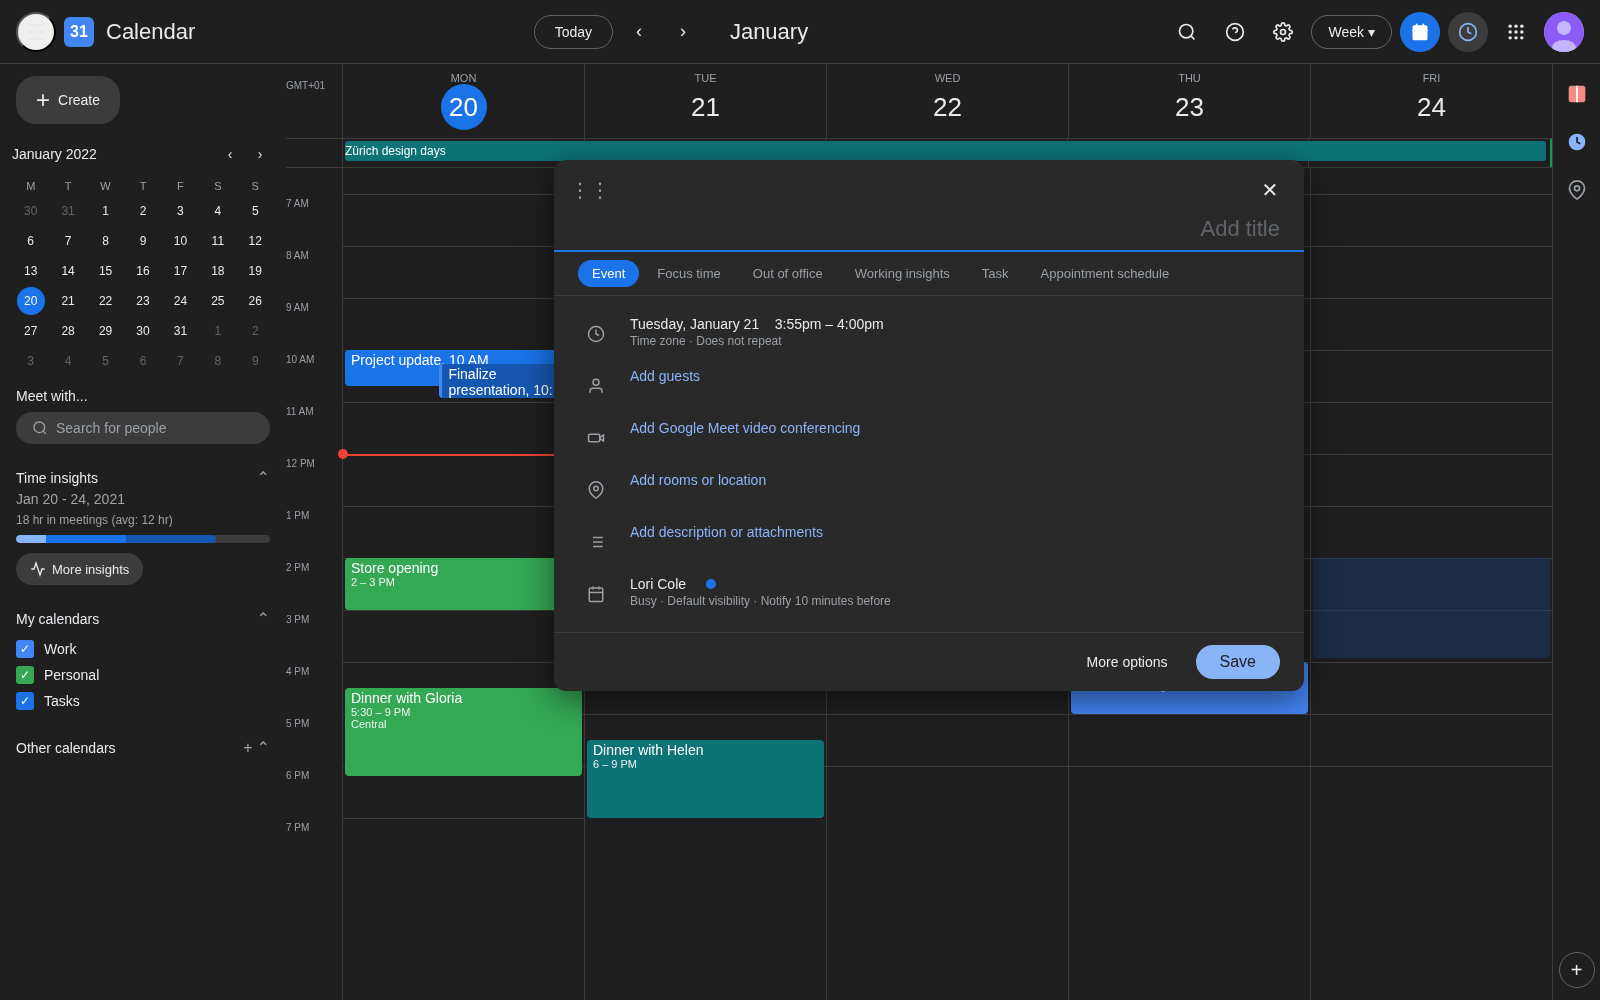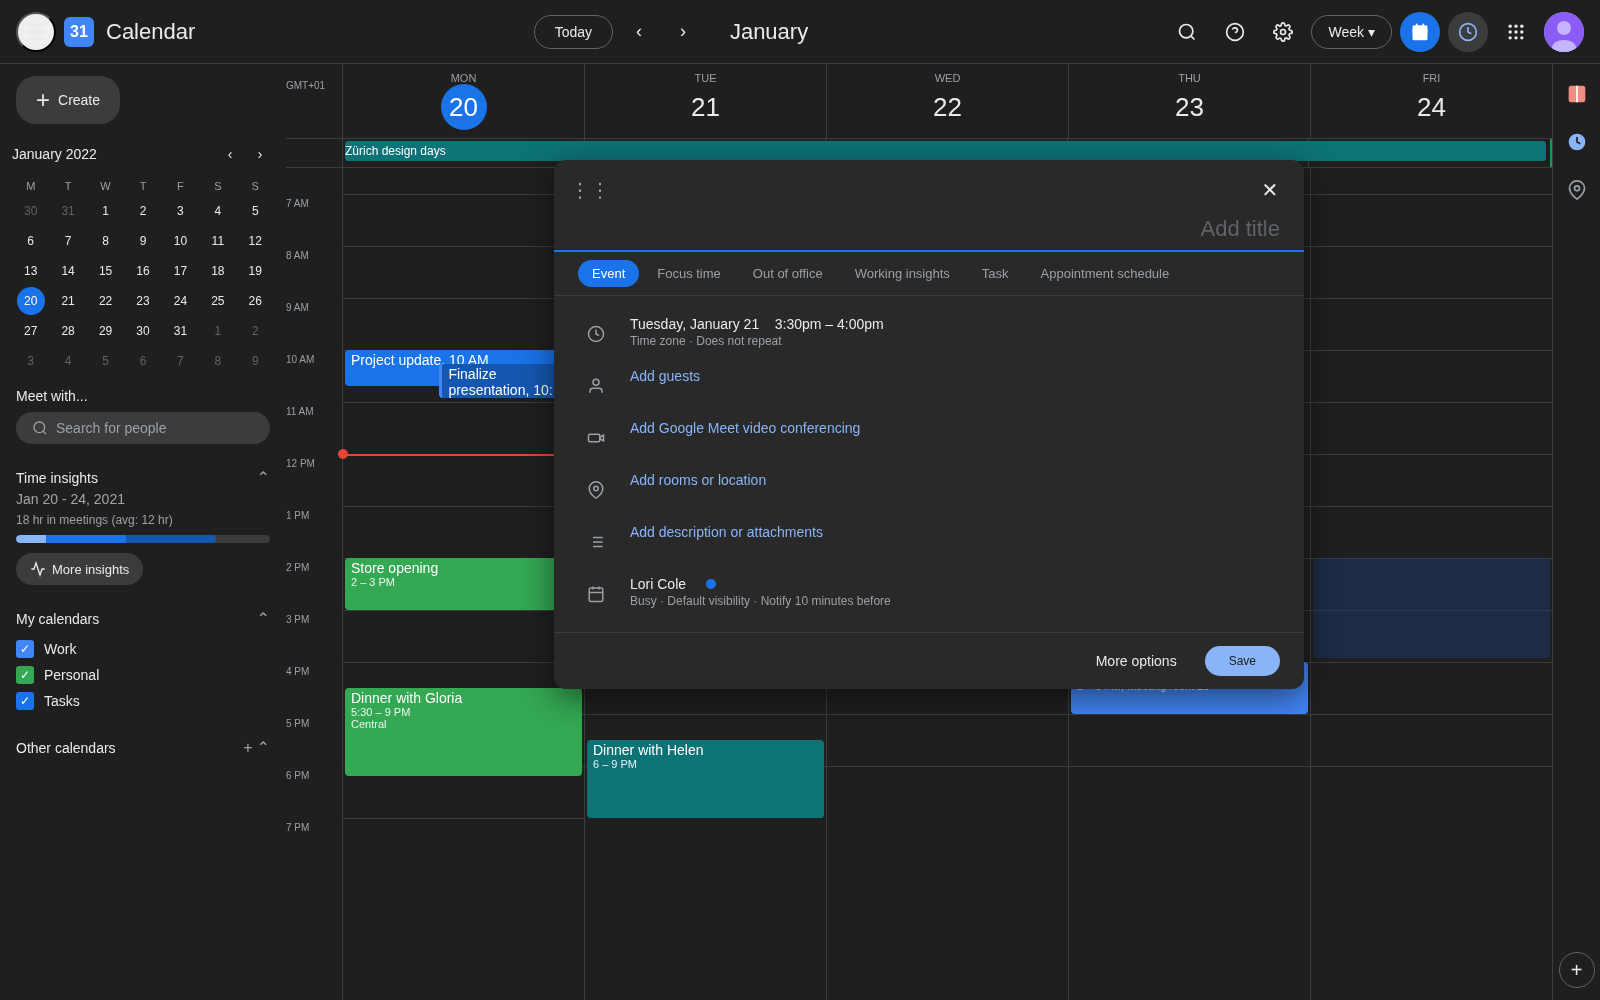--- a/index.html
+++ b/index.html
@@ -118,21 +118,21 @@
     .dialog-row { display: flex; align-items: flex-start; padding: 8px 24px; gap: 16px; }
     .dialog-row-icon { width: 36px; height: 36px; display: flex; align-items: center; justify-content: center; flex-shrink: 0; color: #9aa0a6; font-size: 18px; }
     .dialog-row-content { flex: 1; }
     .dialog-row-main { font-size: 14px; color: #e8eaed; }
     .dialog-row-sub { font-size: 12px; color: #9aa0a6; margin-top: 2px; }
     .dialog-row-link { font-size: 14px; color: #8ab4f8; cursor: pointer; }
     .calendar-row { display: flex; align-items: center; gap: 20px; }
     .cal-dot { width: 10px; height: 10px; border-radius: 50%; background: #1a73e8; flex-shrink: 0; }
     .dialog-footer { display: flex; align-items: center; justify-content: flex-end; gap: 12px; padding: 12px 24px; border-top: 1px solid #3c3c3c; }
     .more-options-btn { background: transparent; border: none; color: #e8eaed; font-size: 14px; cursor: pointer; padding: 8px 16px; border-radius: 4px; }
-    .save-btn { background: #8ab4f8; color: #202124; border: none; border-radius: 20px; padding: 8px 24px; font-size: 12px; font-weight: 500; cursor: pointer; }
+    .save-btn { background: #8ab4f8; color: #202124; border: none; border-radius: 20px; padding: 8px 24px; font-size: 16px; font-weight: 500; cursor: pointer; }
 
     
     ::-webkit-scrollbar { width: 8px; }
     ::-webkit-scrollbar-track { background: #1f1f1f; }
     ::-webkit-scrollbar-thumb { background: #5f6368; border-radius: 4px; }
 
     .checkmark { color: white; font-size: 12px; }
   </style>
 </head>
 <body>
@@ -586,21 +586,21 @@
         <div class="dialog-row-icon">
           <svg width="18" height="18" viewBox="0 0 24 24" fill="none" stroke="#9aa0a6" stroke-width="2">
               <circle cx="12" cy="12" r="10"></circle>
               <polyline points="12 6 12 12 16 14"></polyline>
             </svg>
         </div>
         <div class="dialog-row-content">
           <div class="dialog-row-main">
             <span style="cursor:pointer;">Tuesday, January 21</span>
             &nbsp;&nbsp;
-            <span style="cursor:pointer;">3:30pm – 4:00pm</span>
+            <span style="cursor:pointer;">3:55pm – 4:00pm</span>
           </div>
           <div class="dialog-row-sub">Time zone · Does not repeat</div>
         </div>
       </div>
 
       <div class="dialog-row">
         <div class="dialog-row-icon">
           <svg width="18" height="18" viewBox="0 0 24 24" fill="none" stroke="#9aa0a6" stroke-width="2">
               <path d="M20 21v-2a4 4 0 0 0-4-4H8a4 4 0 0 0-4 4v2"></path>
               <circle cx="12" cy="7" r="4"></circle>

